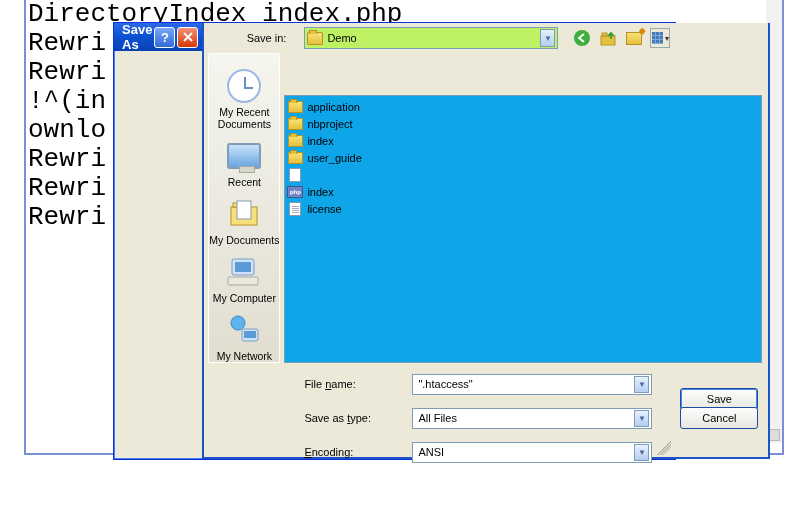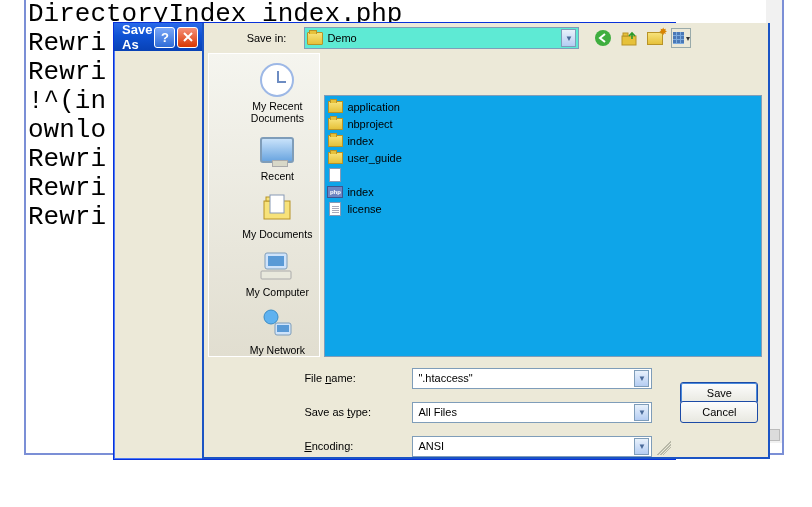--- a/index.html
+++ b/index.html
@@ -96,24 +96,24 @@
   }
   .toprow {
     height: 34px;
     display: flex;
     align-items: center;
     padding: 4px 6px;
     gap: 10px;
   }
   .toprow .lbl { width: 84px; text-align:right; padding-right:8px; }
   .savein-select {
-    width: 275px;
+    width: 254px;
     height: 22px;
     border: 1px solid #7f9db9;
-    background: #5eead4;
+    background: #bef264;
     display: flex;
     align-items:center;
     padding: 0 2px;
   }
   .savein-select .folder-ico {
     width:16px;height:13px;
     background:linear-gradient(#f7e27a,#e6c13a);
     border:1px solid #b89327;
     border-radius:1px;
     margin-right:4px;
@@ -147,25 +147,25 @@
   .tico.views .grid span{background:#4a78b6;}
   .tico.views .ddsm{font-size:8px;color:#333;}
   
   .middle {
     flex:1;
     display:flex;
     padding: 0 6px 4px 4px;
     gap:4px;
   }
   .places {
-    width:112px;
+    width:72px;
     background: linear-gradient(to bottom,#f5f5ef,#e1ded0);
     border:1px solid #fff;
-    display:flex;flex-direction:column;align-items:flex-end;
-    padding-top:8px;
+    display:flex;flex-direction:column;align-items:center;
+    padding-top:14px;
     gap:8px;
   }
   .place { width:84px; text-align:center; font-size:10.5px; line-height:12px; }
   .place .picon{ width:38px;height:36px;margin:0 auto 2px;display:flex;align-items:center;justify-content:center;font-size:30px;}
   .filelist {
     flex:1;
     background:#0ea5e9;
     border:1px solid #7f9db9;
     padding:2px;
     margin-top:42px;

